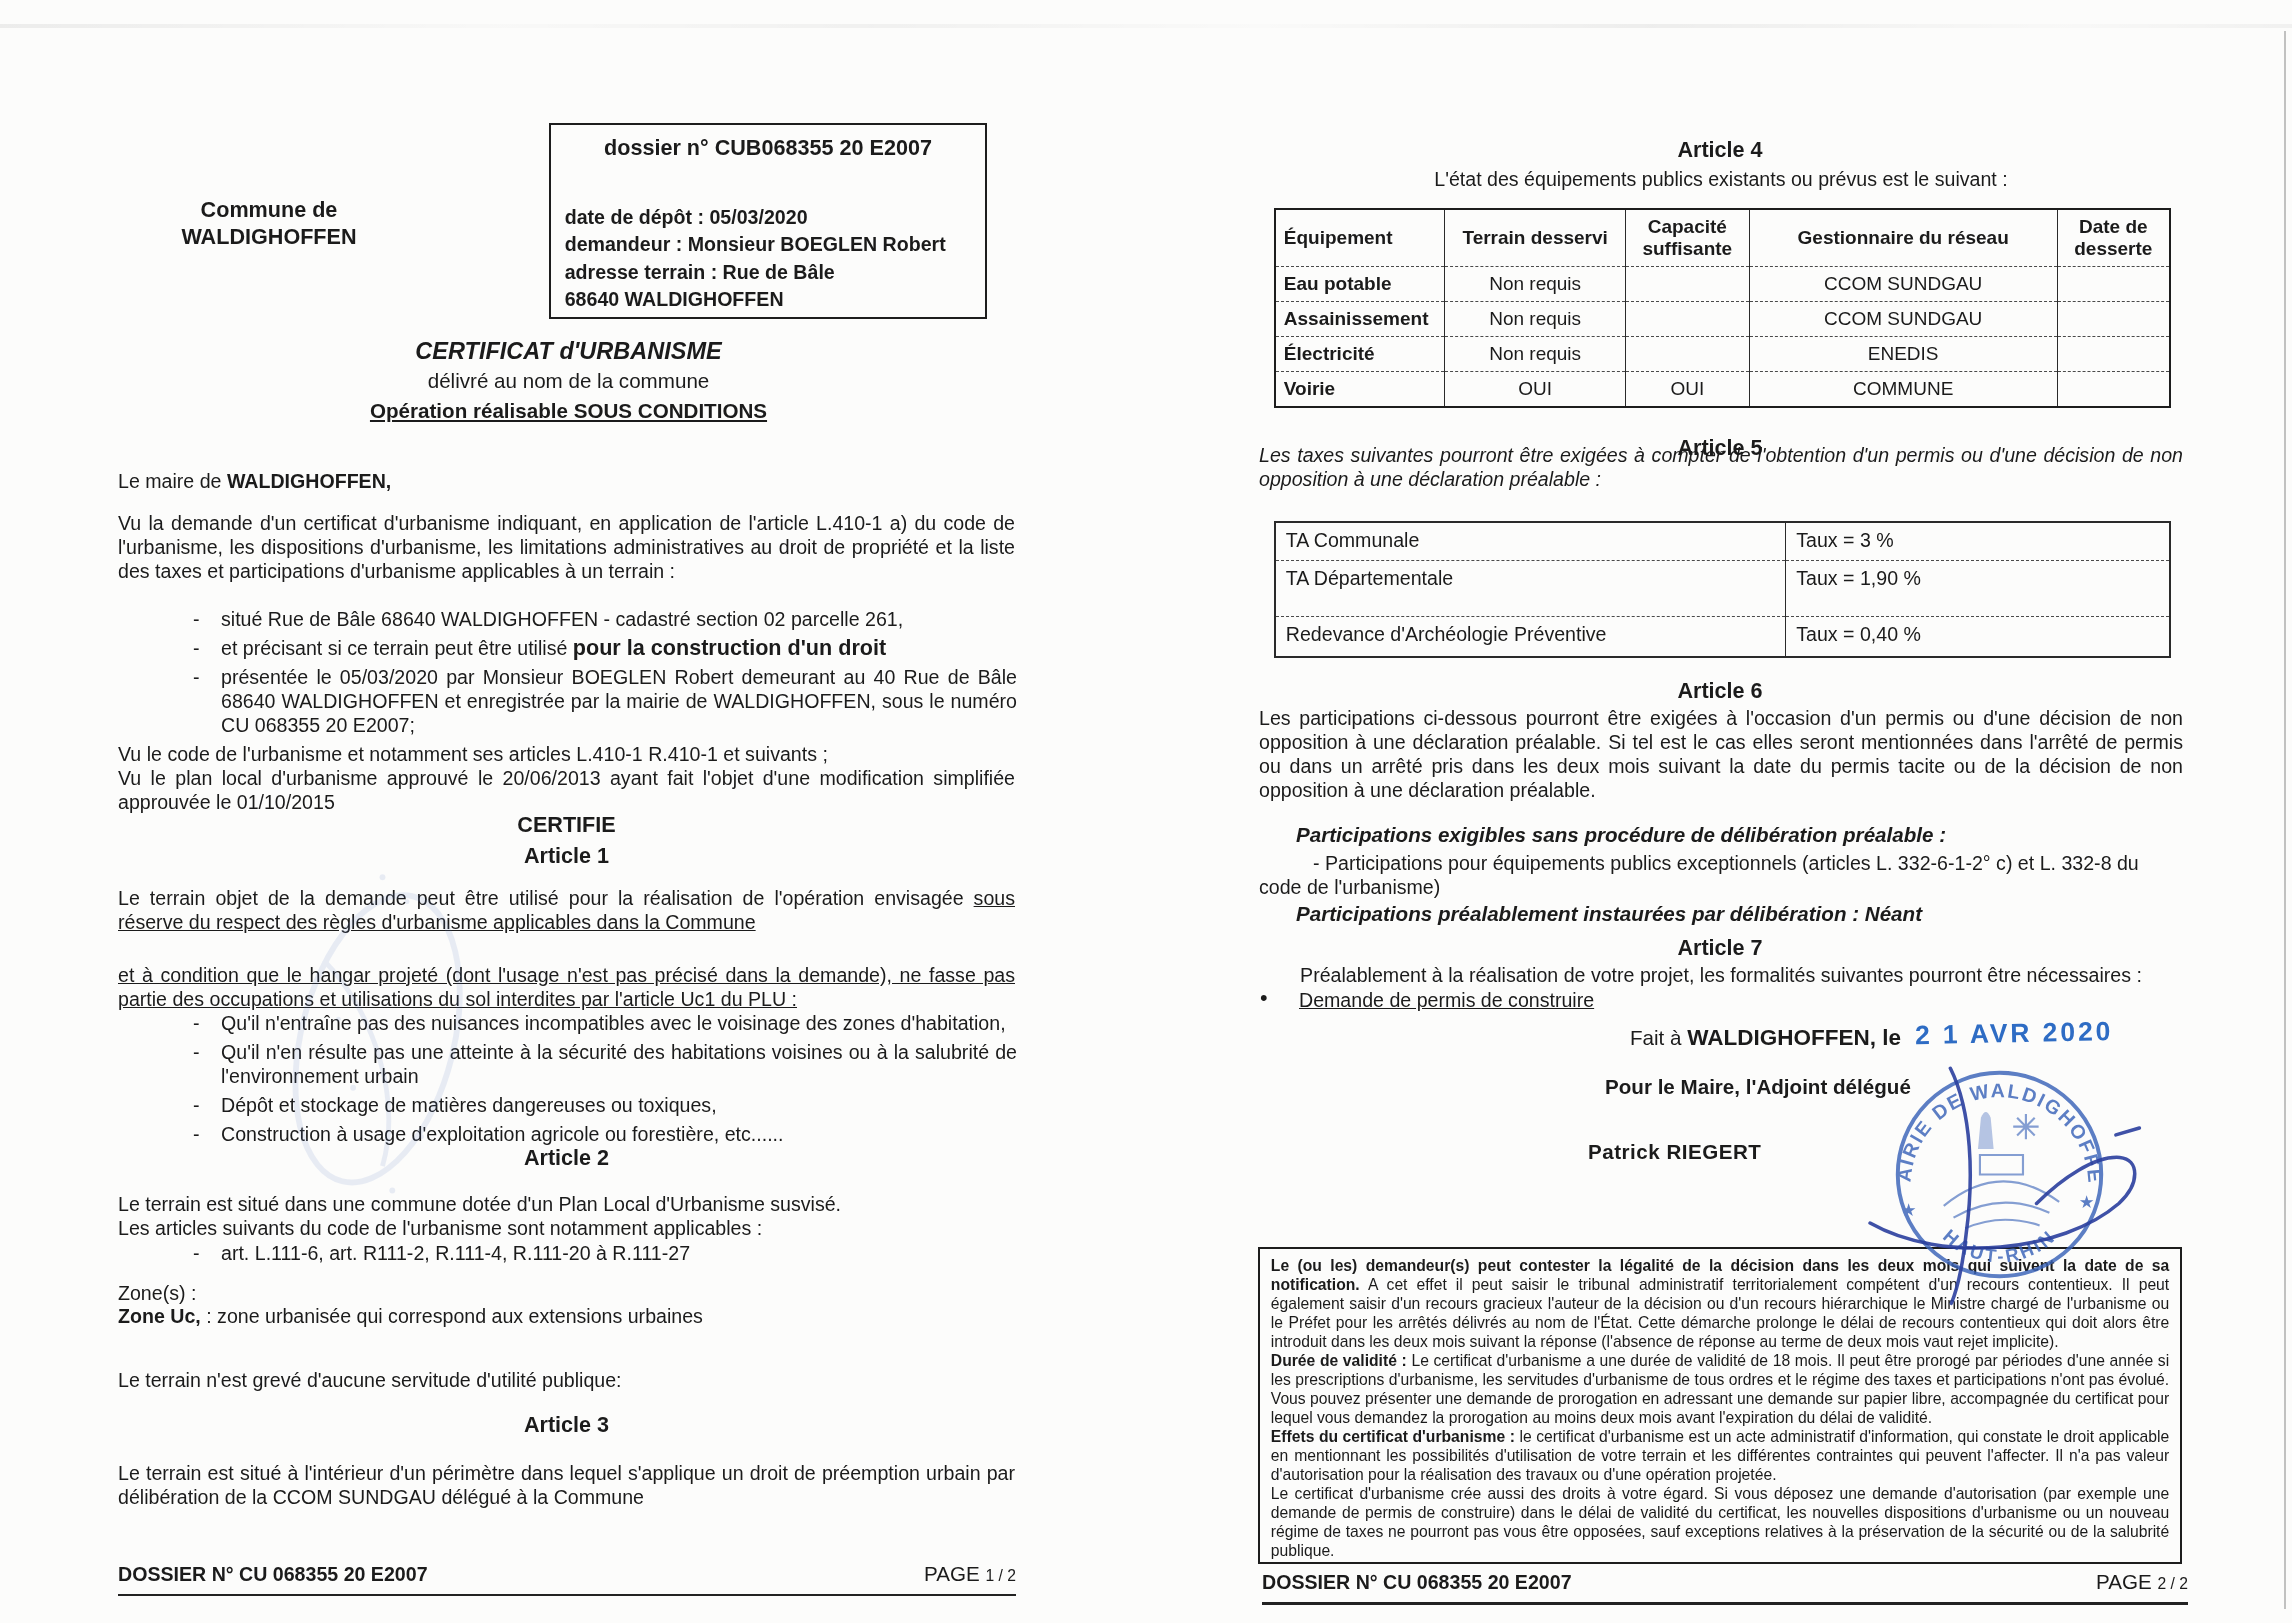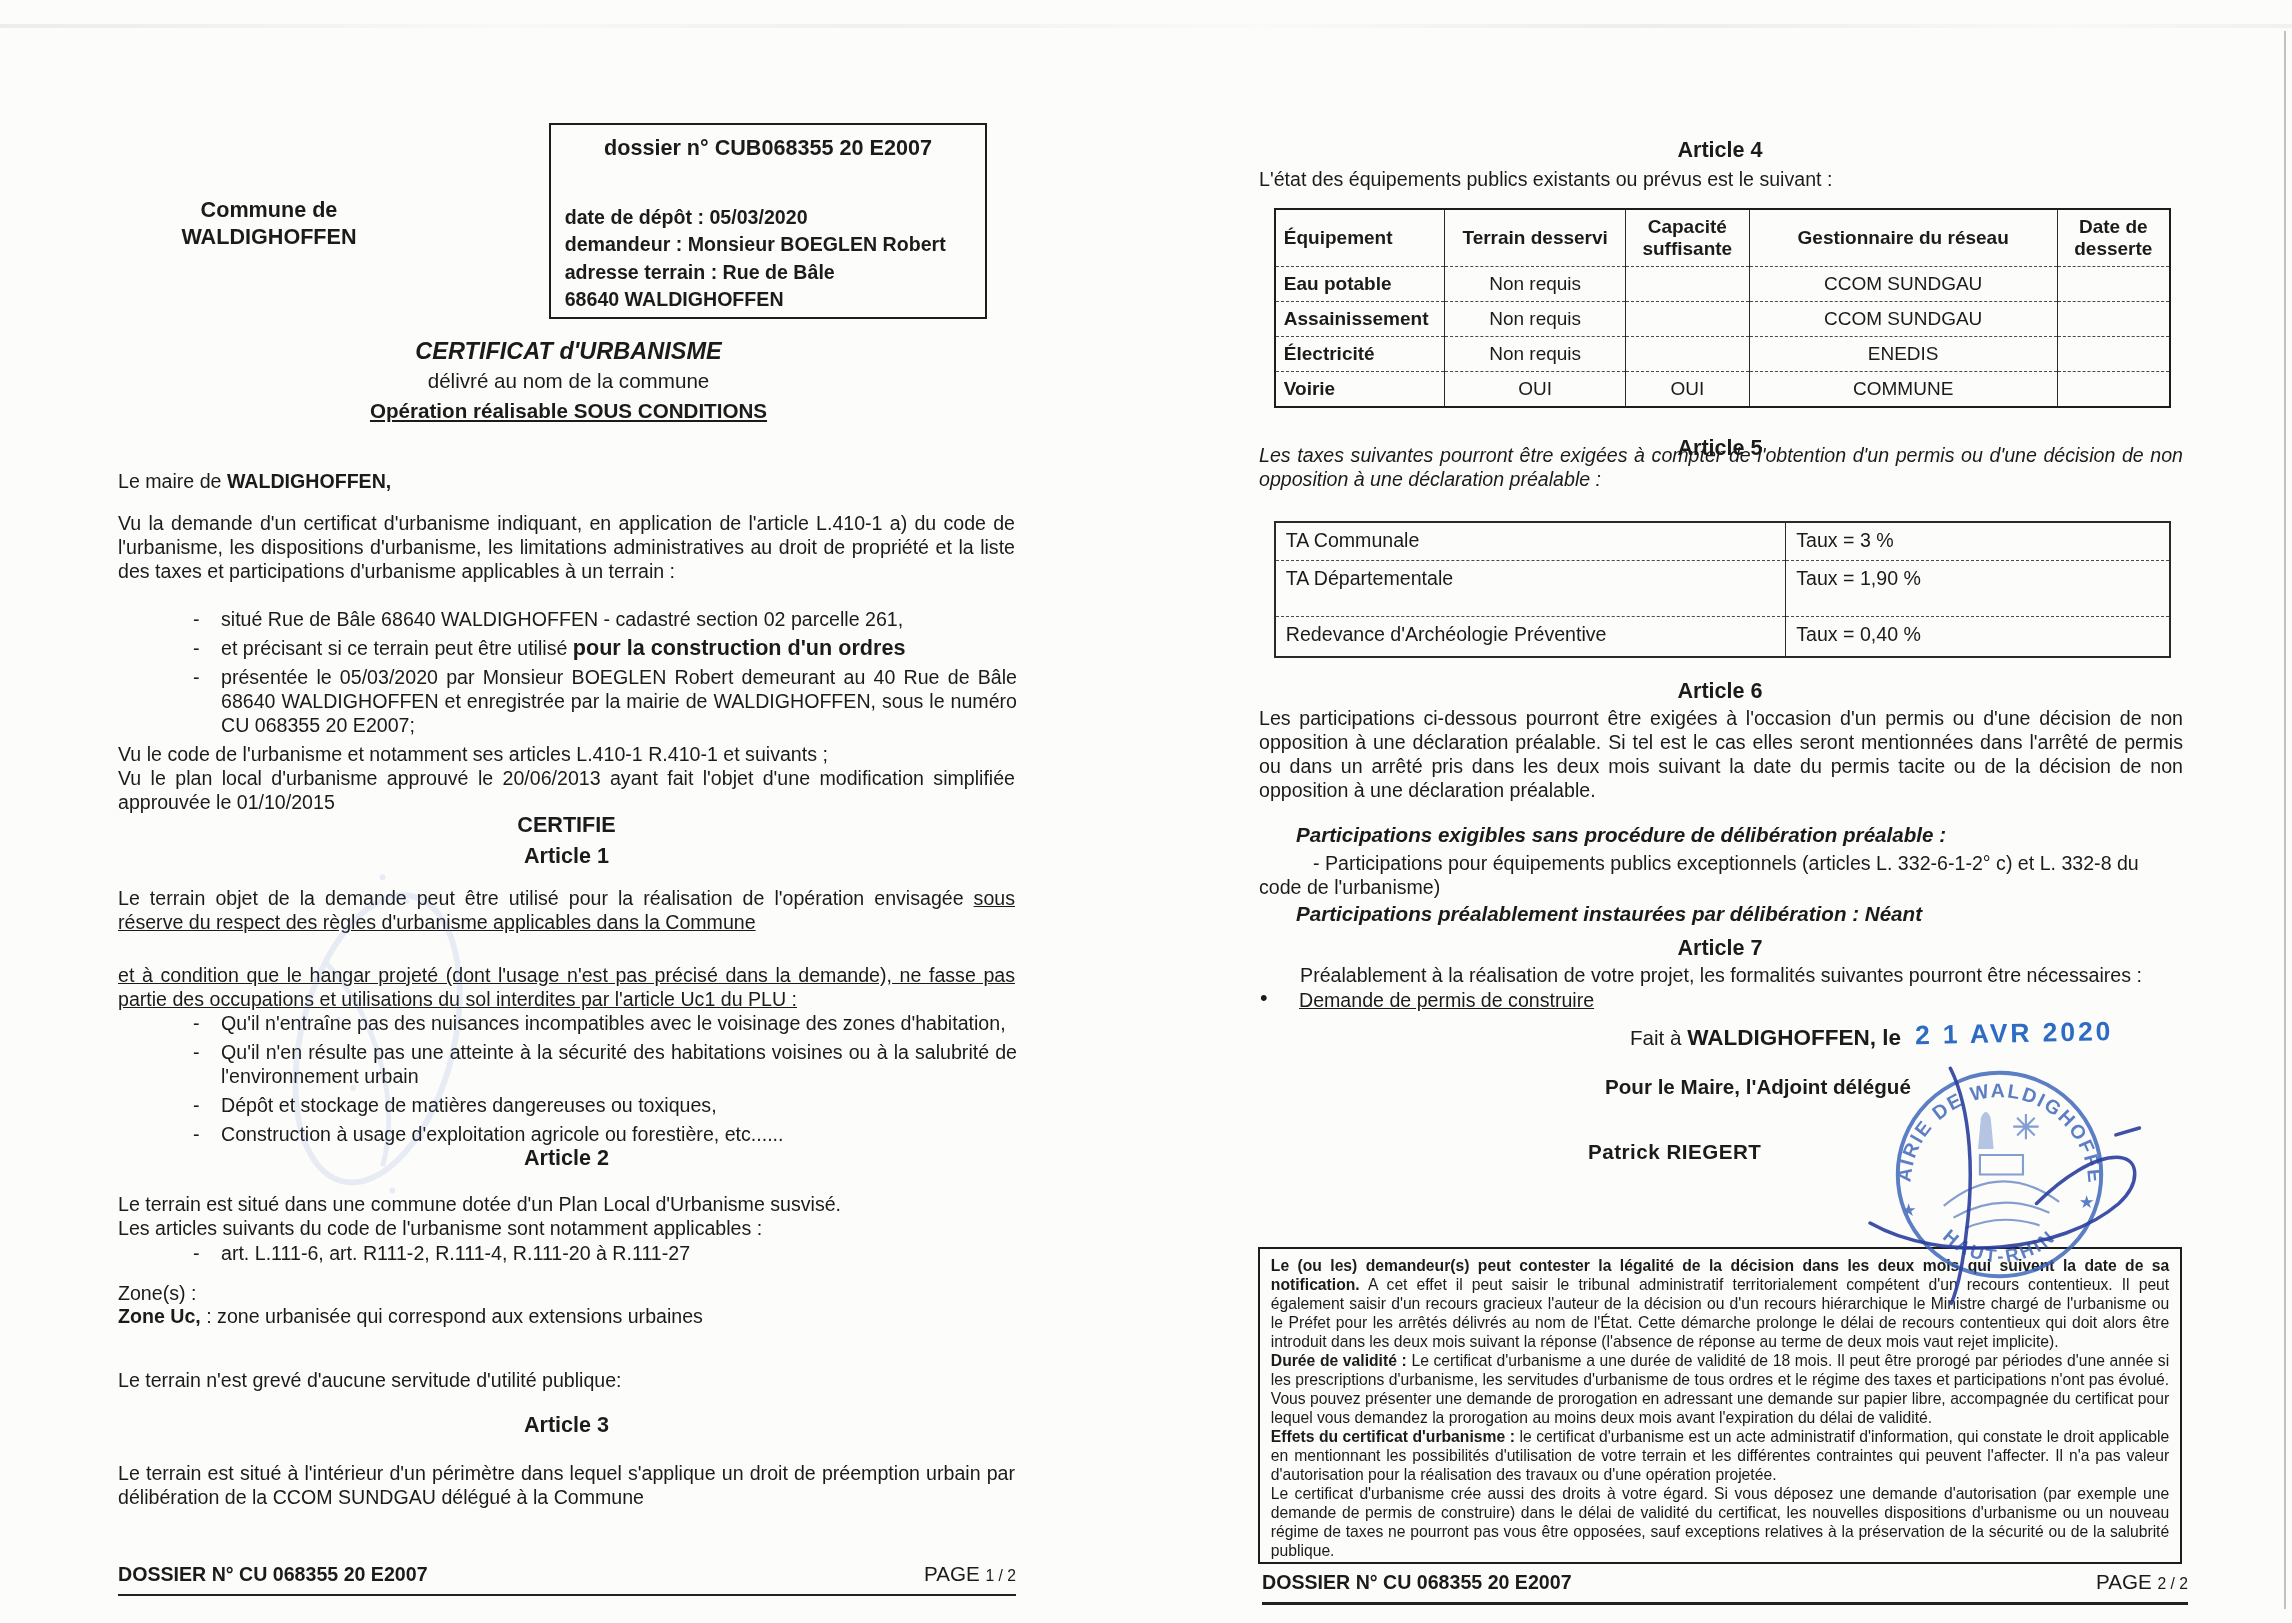--- a/index.html
+++ b/index.html
@@ -90,21 +90,21 @@
 </div>
 
 <div class="abs body-text" style="left:118px;top:469px;width:897px;">
   <span>Le maire de </span><span class="b">WALDIGHOFFEN,</span>
 </div>
 
 <div class="abs body-text j" style="left:118px;top:511px;width:897px;">Vu la demande d'un certificat d'urbanisme indiquant, en application de l'article L.410-1 a) du code de l'urbanisme, les dispositions d'urbanisme, les limitations administratives au droit de propriété et la liste des taxes et participations d'urbanisme applicables à un terrain :</div>
 
 <ul class="abs body-text dash-list" style="left:221px;top:607px;width:796px;">
   <li>situé Rue de Bâle 68640 WALDIGHOFFEN - cadastré section 02 parcelle 261,</li>
-  <li><span>et précisant si ce terrain peut être utilisé </span><span class="b" style="font-size:21.6px;">pour la construction d'un ordres</span></li>
+  <li><span>et précisant si ce terrain peut être utilisé </span><span class="b" style="font-size:21.6px;">pour la construction d'un droit</span></li>
   <li class="j">présentée le 05/03/2020 par Monsieur BOEGLEN Robert demeurant au 40 Rue de Bâle 68640 WALDIGHOFFEN et enregistrée par la mairie de WALDIGHOFFEN, sous le numéro CU 068355 20 E2007;</li>
 </ul>
 
 <div class="abs body-text" style="left:118px;top:742px;width:897px;">
   <div>Vu le code de l'urbanisme et notamment ses articles L.410-1 R.410-1 et suivants ;</div>
   <div class="j">Vu le plan local d'urbanisme approuvé le 20/06/2013 ayant fait l'objet d'une modification simplifiée approuvée le 01/10/2015</div>
 </div>
 
 <div class="abs" style="left:118px;top:812px;width:897px;">
   <div class="heading">CERTIFIE</div>
@@ -156,21 +156,21 @@
   <path d="M60,120 C110,170 140,260 120,330" fill="none" stroke="#5a79c0" stroke-width="5"></path>
   <circle cx="120" cy="35" r="3" fill="#5a79c0"></circle>
     <circle cx="145" cy="60" r="2.5" fill="#5a79c0"></circle>
   <circle cx="90" cy="250" r="3" fill="#5a79c0"></circle>
     <circle cx="160" cy="300" r="2.5" fill="#5a79c0"></circle>
   <circle cx="130" cy="355" r="3" fill="#5a79c0"></circle>
     <circle cx="75" cy="180" r="2.5" fill="#5a79c0"></circle>
 </svg>
 
 <div class="abs heading" style="left:1258px;top:137px;width:924px;">Article 4</div>
-<div class="abs body-text" style="left:1259px;top:167px;width:924px;">L'état des équipements publics existants ou prévus est le suivant :</div>
+<div class="abs body-text" style="left:1259px;top:167px;width:924px;text-align:center;">L'état des équipements publics existants ou prévus est le suivant :</div>
 
 <table class="abs t4">
   <colgroup>
       <col style="width:170px">
       <col style="width:181px">
       <col style="width:124px">
       <col style="width:309px">
       <col style="width:113px">
     </colgroup>
   <tbody>

